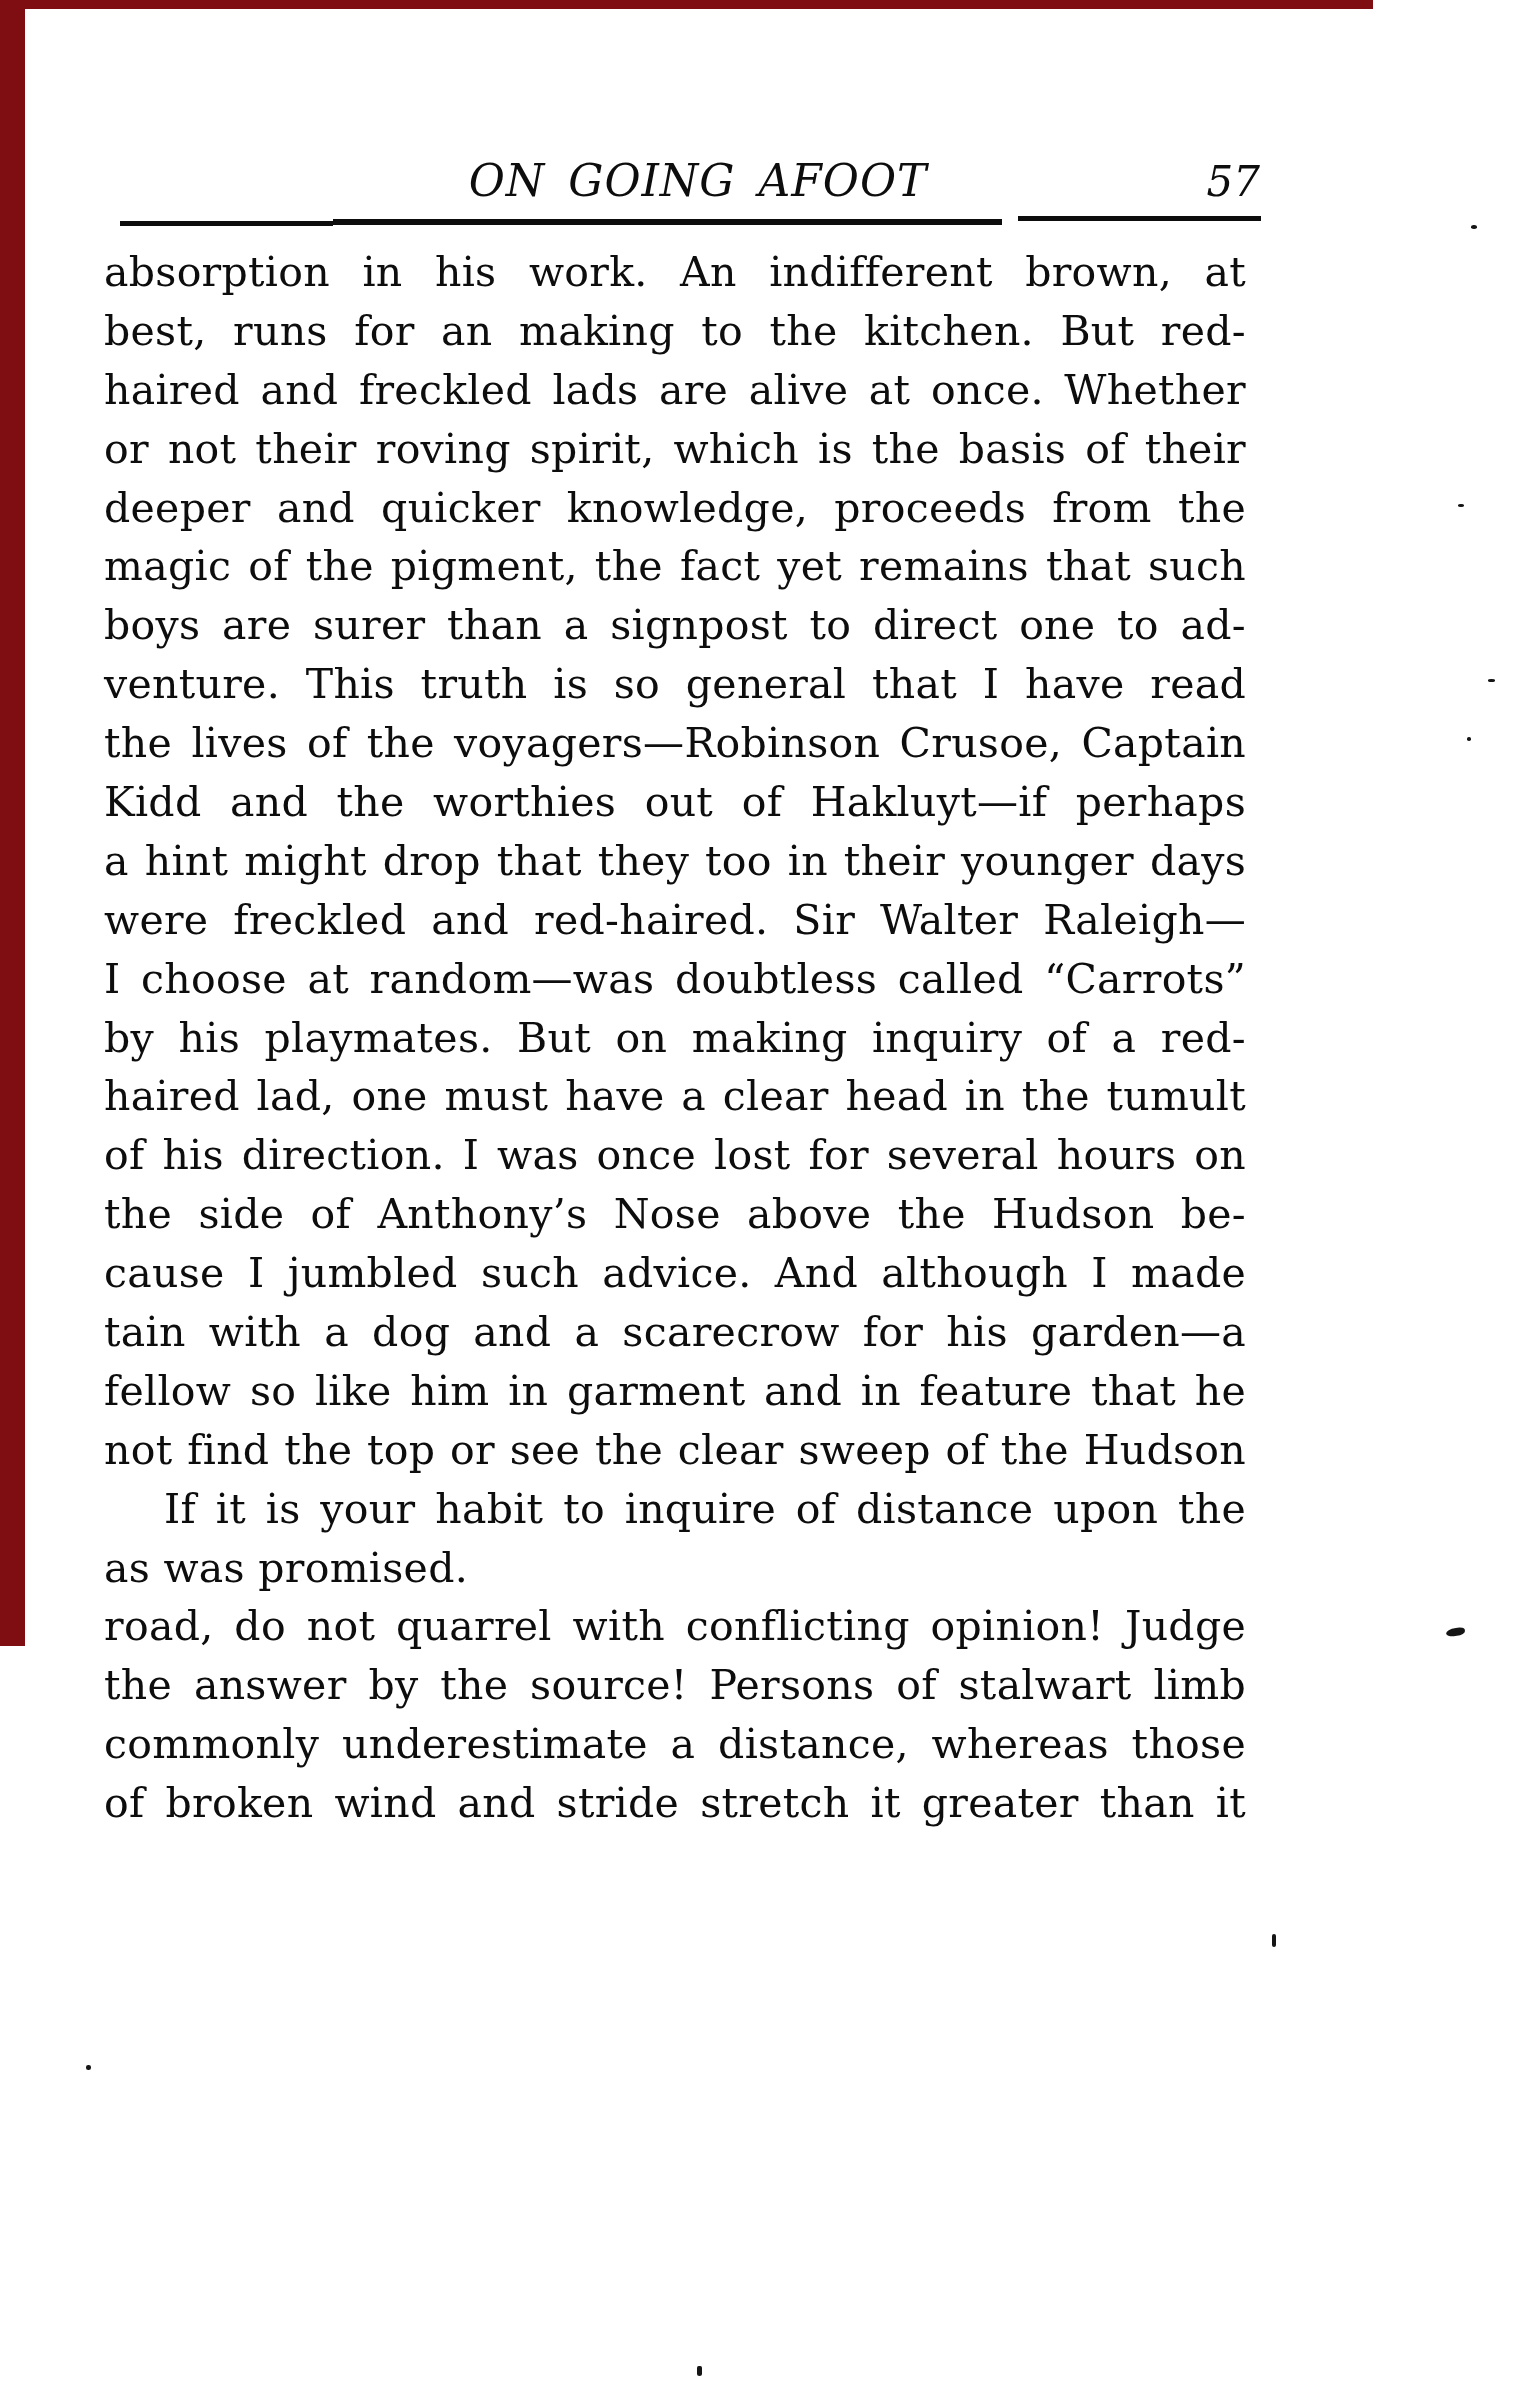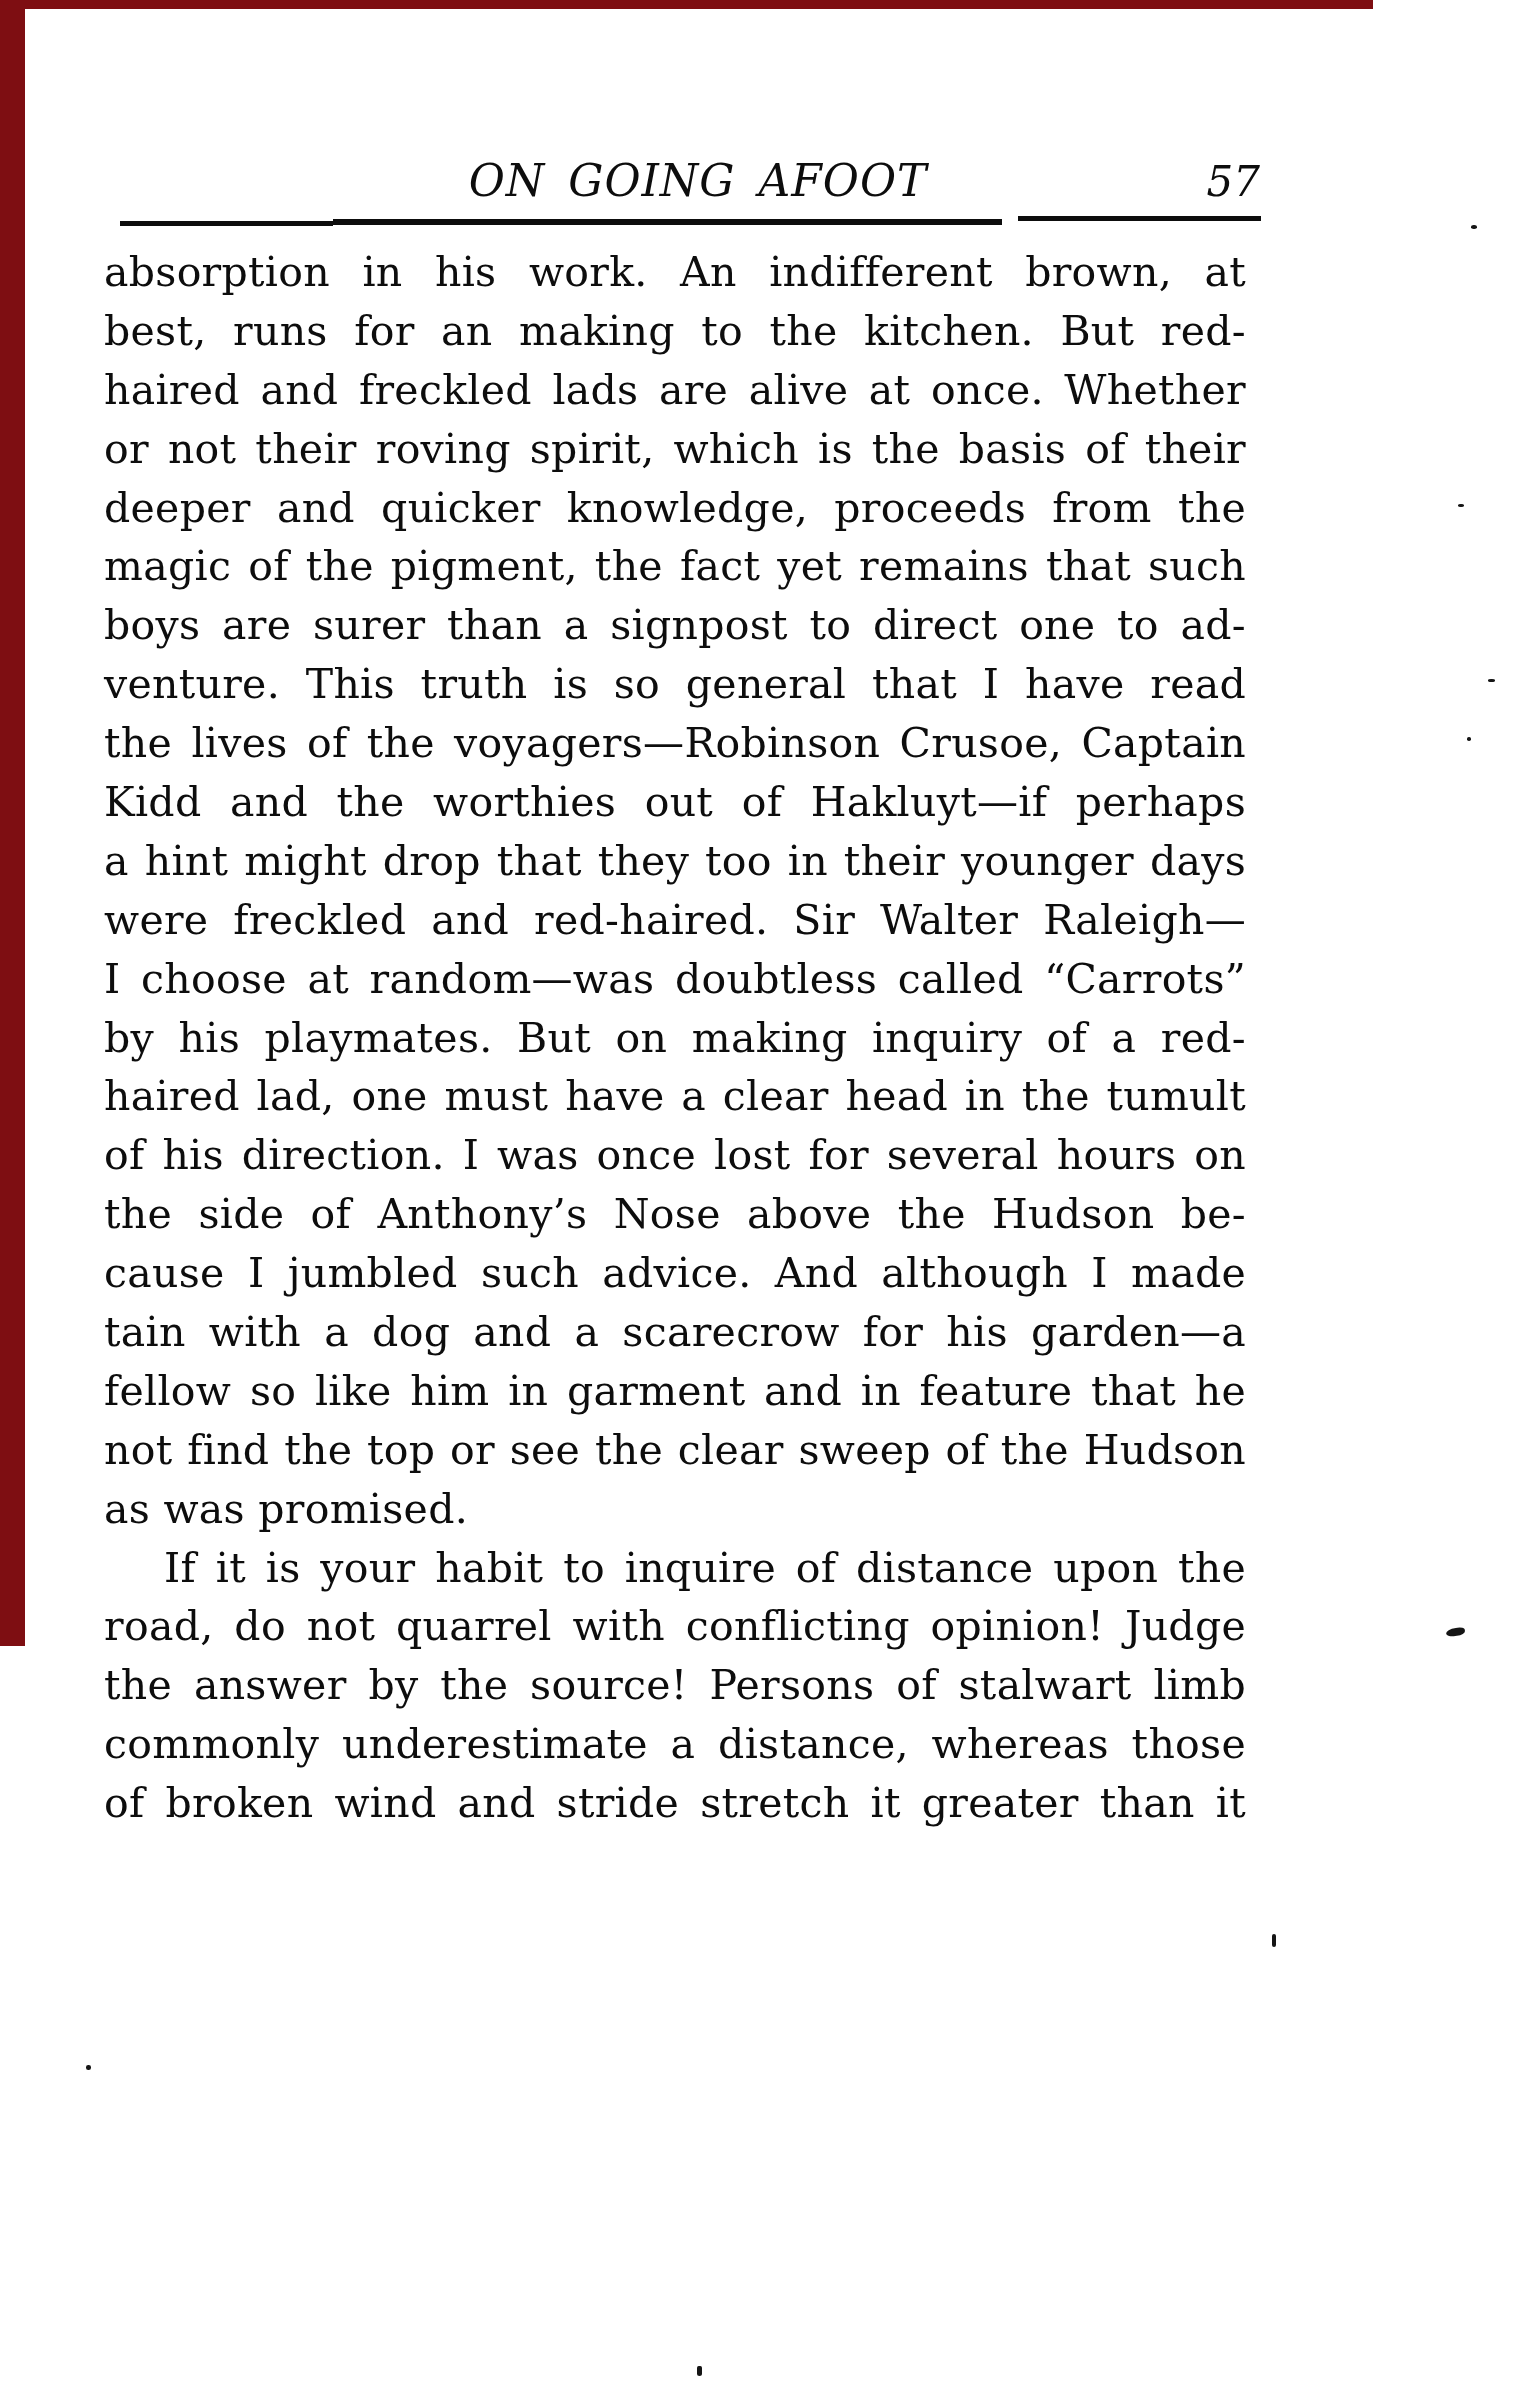--- a/index.html
+++ b/index.html
@@ -75,22 +75,22 @@
       <div class="line j">were freckled and red-haired. Sir Walter Raleigh—</div>
       <div class="line j">I choose at random—was doubtless called “Carrots”</div>
       <div class="line j">by his playmates. But on making inquiry of a red-</div>
       <div class="line j">haired lad, one must have a clear head in the tumult</div>
       <div class="line j">of his direction. I was once lost for several hours on</div>
       <div class="line j">the side of Anthony’s Nose above the Hudson be-</div>
       <div class="line j">cause I jumbled such advice. And although I made</div>
       <div class="line j">tain with a dog and a scarecrow for his garden—a</div>
       <div class="line j">fellow so like him in garment and in feature that he</div>
       <div class="line j">not find the top or see the clear sweep of the Hudson</div>
+      <div class="line j ind">If it is your habit to inquire of distance upon the</div>
       <div class="line">as was promised.</div>
-      <div class="line j ind">If it is your habit to inquire of distance upon the</div>
       <div class="line j">road, do not quarrel with conflicting opinion! Judge</div>
       <div class="line j">the answer by the source! Persons of stalwart limb</div>
       <div class="line j">commonly underestimate a distance, whereas those</div>
       <div class="line j">of broken wind and stride stretch it greater than it</div>
     </div>
 
   <div class="speck sp1"></div>
   <div class="speck sp2"></div>
   <div class="speck sp3"></div>
   <div class="speck sp4"></div>

